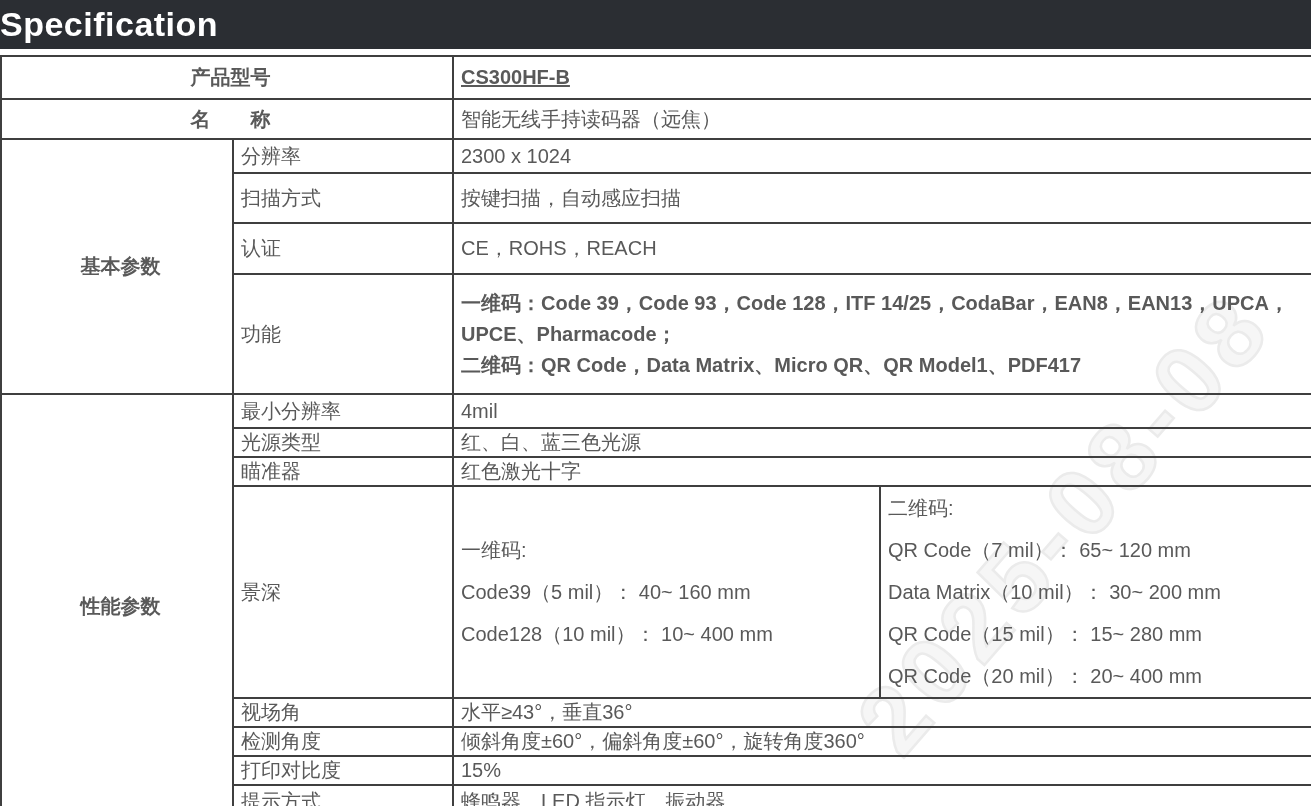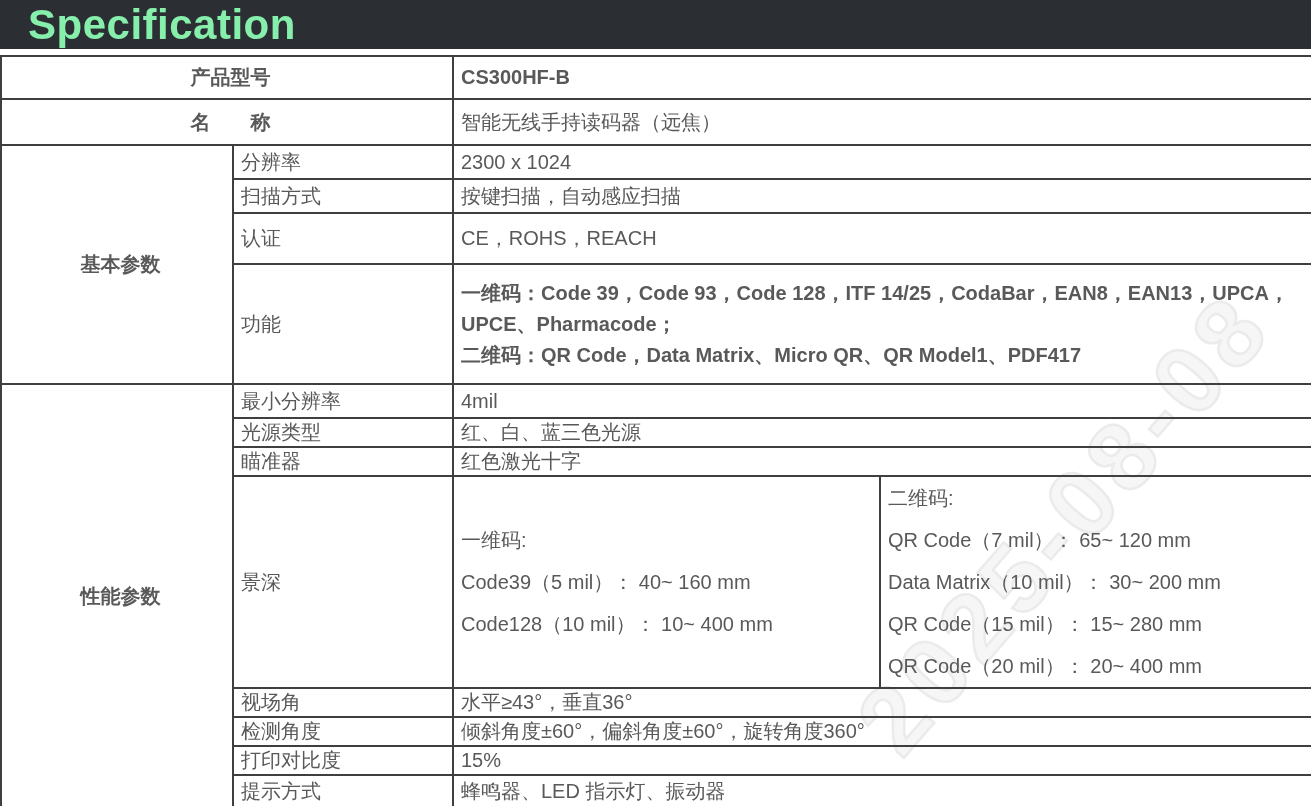--- a/index.html
+++ b/index.html
@@ -7,22 +7,22 @@
     width:1311px;height:806px;position:relative;overflow:hidden;
     background:#ffffff;
     font-family:"Liberation Sans","DejaVu Sans",sans-serif;
   }
   
   .header-bar{
     position:absolute;left:0;top:0;width:1311px;height:49px;
     background:#2b2e33;z-index:2;
   }
   .header-bar .title{
-    color:#86efac;font-size:42px;font-weight:700;
-    line-height:49px;padding-left:28px;letter-spacing:0.5px;
+    color:#ffffff;font-size:34px;font-weight:700;
+    line-height:49px;letter-spacing:0.5px;
   }
   
   .watermark{
     position:absolute;left:765px;top:452px;width:620px;height:96px;
     transform:rotate(-49deg);
     font-size:96px;font-weight:600;letter-spacing:8px;
     color:#f6f6f6;-webkit-text-stroke:2.5px #ebebeb;
     z-index:0;white-space:nowrap;user-select:none;
   }
   
@@ -36,21 +36,21 @@
     padding:0 0 0 7px;
     background:transparent;
     font-size:20px;color:#595959;
     vertical-align:middle;
     overflow:hidden;
   }
   td.hdr{
     font-weight:700;color:#0d0d0d;font-size:22px;
     text-align:center;padding-left:0;white-space:pre;
   }
-  td.bold-val{font-weight:700;color:#0d0d0d;font-size:22px;}
+  td.bold-val{font-weight:700;color:#0d0d0d;font-size:22px;text-decoration:underline;}
   td.func-cell{vertical-align:top;padding-top:7px;line-height:31px;font-weight:bold;}
   .func-p2{}
   td.dof{vertical-align:top;line-height:42px;}
   td.dof-left{padding-top:40px;}
   td.dof-right{padding-top:3px;}
 </style>
 </head>
 <body>
 
 <div class="watermark">2025-08-08</div>
@@ -66,31 +66,31 @@
       <col style="width:427px">
       <col style="width:432px">
   </colgroup>
 
   <tbody>
       <tr style="height:43px">
     <td colspan="2" class="hdr">产品型号</td>
     <td colspan="2" class="bold-val">CS300HF-B</td>
   </tr>
 
-  <tr style="height:46px">
+  <tr style="height:40px">
     <td colspan="2" class="hdr">名　　称</td>
     <td colspan="2">智能无线手持读码器（远焦）</td>
   </tr>
 
   <tr style="height:34px">
     <td rowspan="4" class="hdr">基本参数</td>
     <td>分辨率</td>
     <td colspan="2">2300 x 1024</td>
   </tr>
-  <tr style="height:34px">
+  <tr style="height:50px">
     <td>扫描方式</td>
     <td colspan="2">按键扫描，自动感应扫描</td>
   </tr>
   <tr style="height:51px">
     <td>认证</td>
     <td colspan="2">CE，ROHS，REACH</td>
   </tr>
   <tr style="height:120px">
     <td>功能</td>
     <td colspan="2" class="func-cell">

